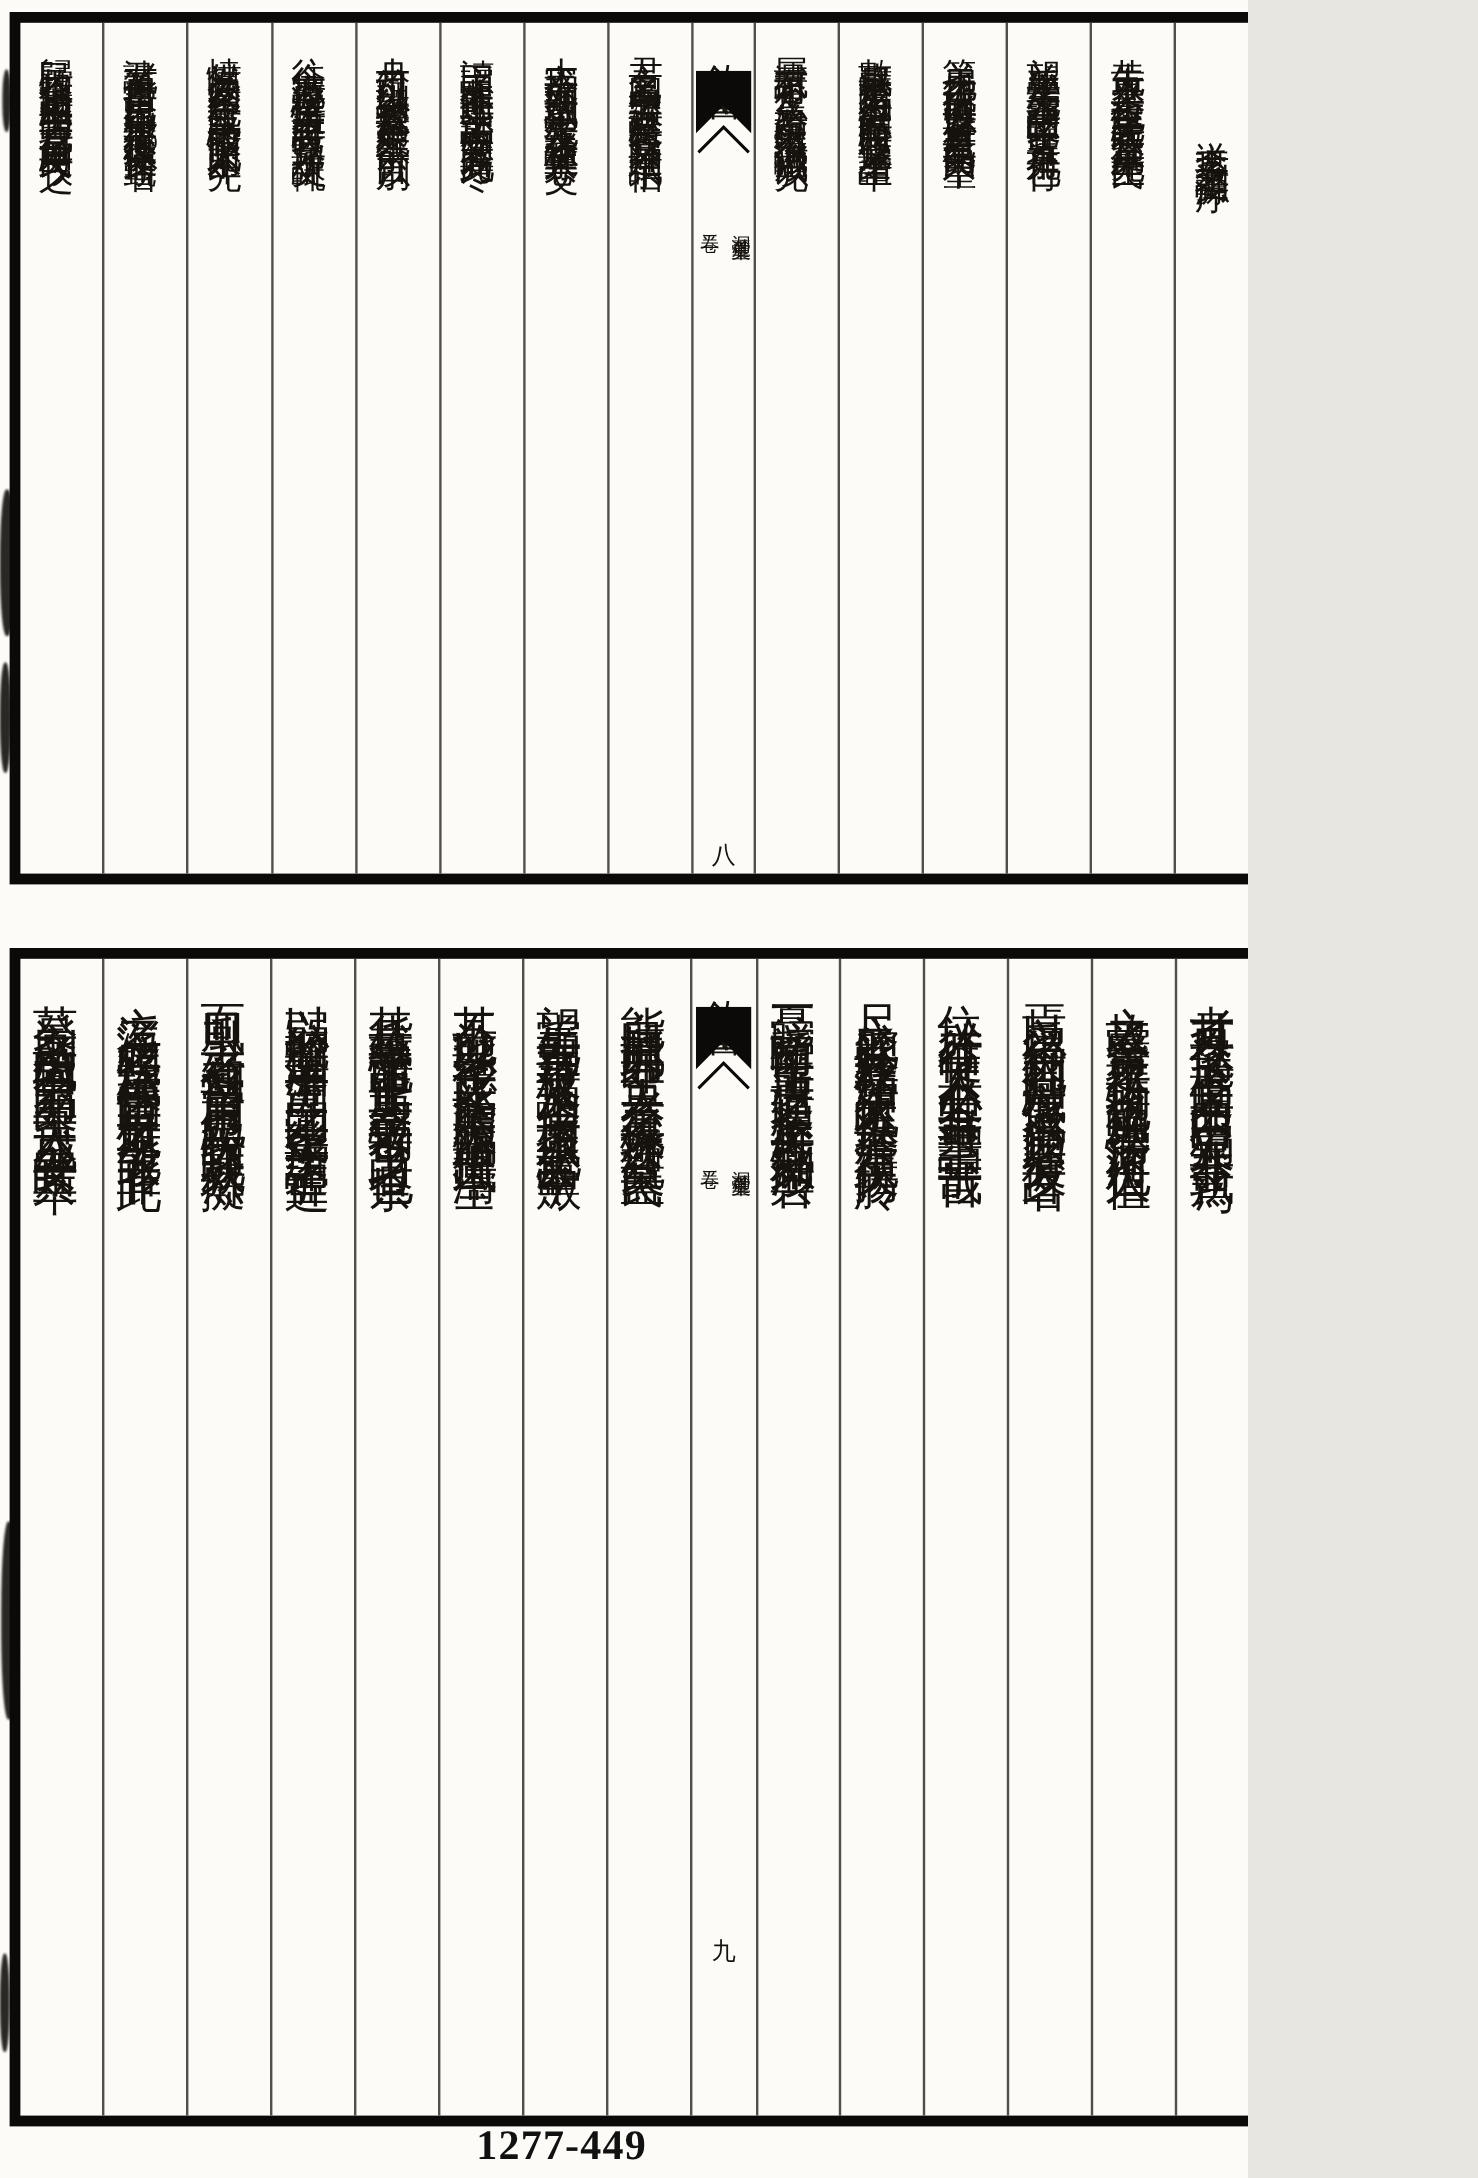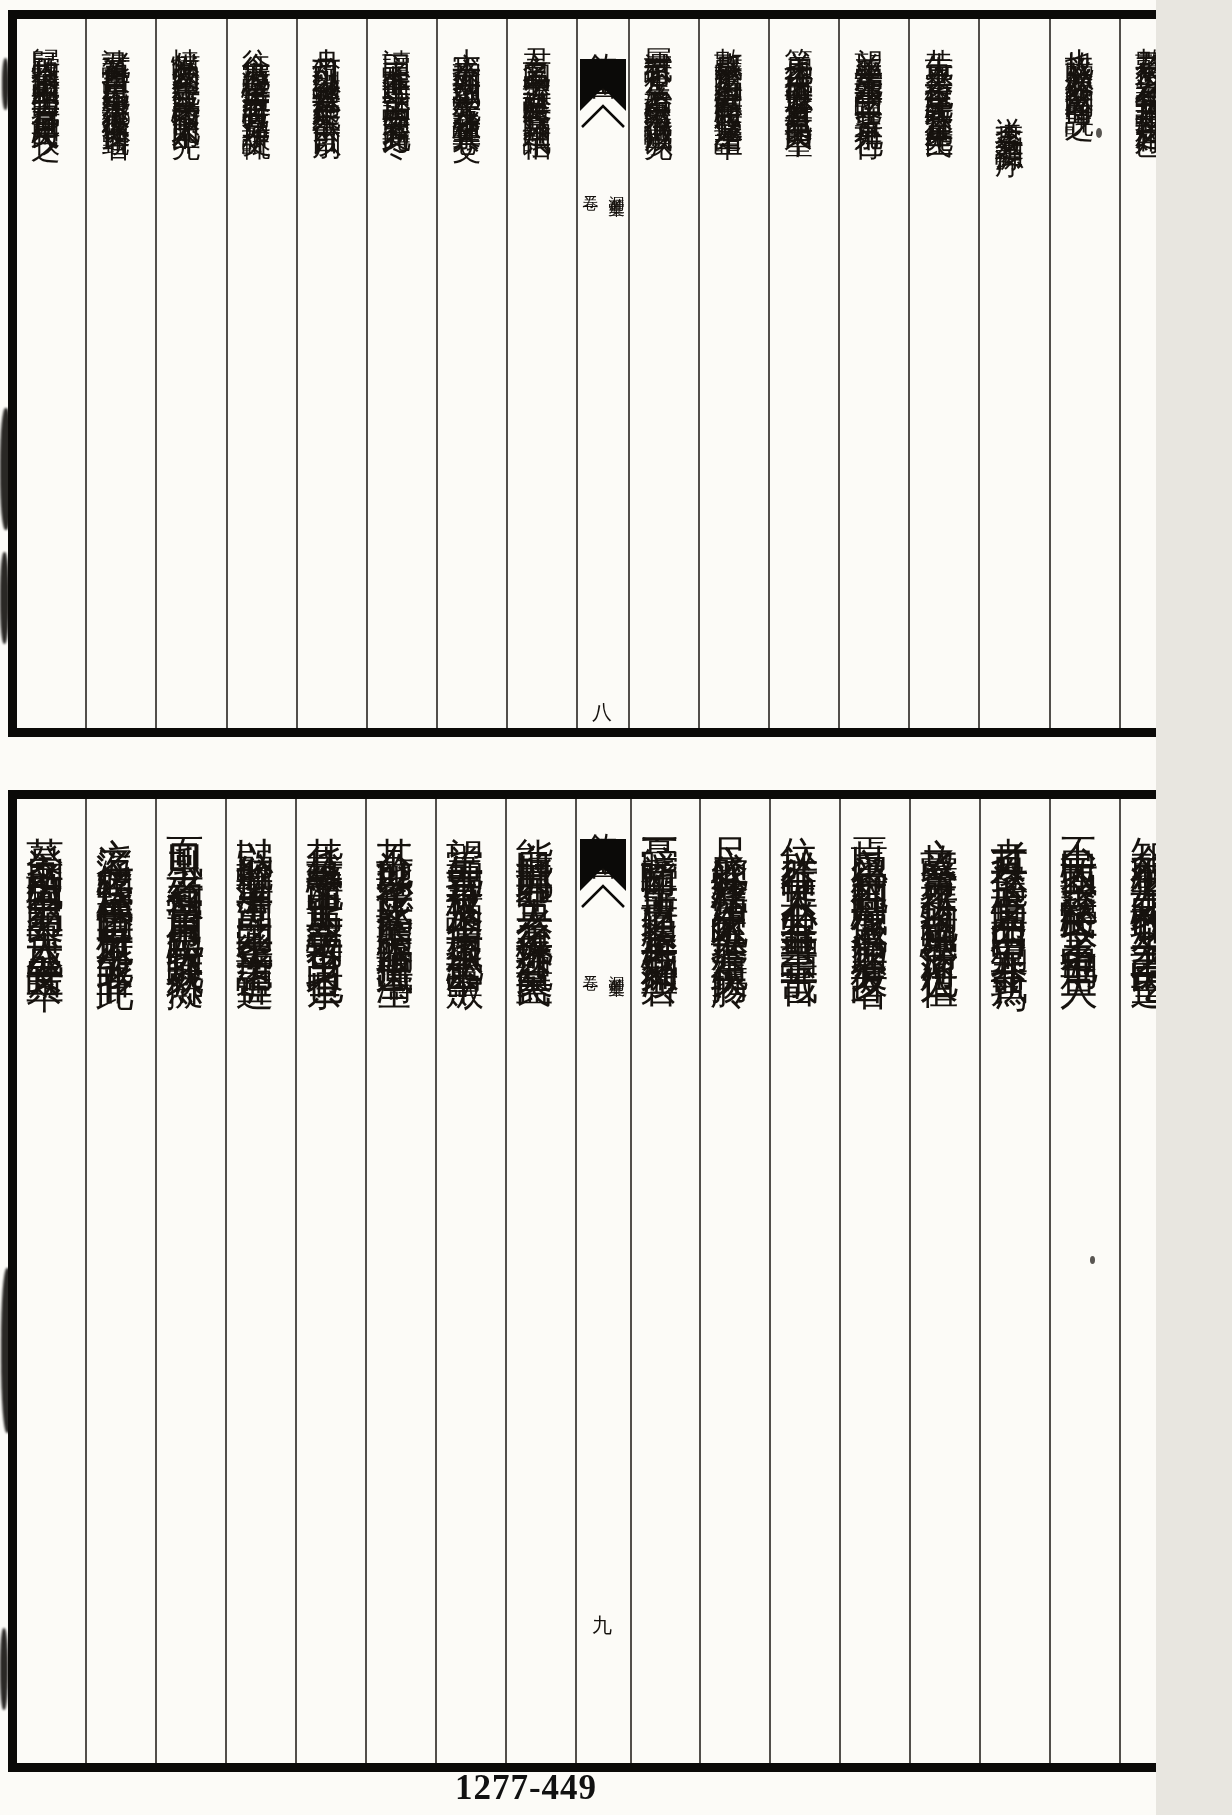--- a/index.html
+++ b/index.html
@@ -1,17 +1,17 @@
 <!DOCTYPE html>
 <html><head>
 <meta charset="utf-8">
 <style>
   html,body{margin:0;padding:0;background:#e8e6e0;}
   .page{
-    position:relative;width:1156px;height:1815px;background:#fcfbf7;
+    position:relative;width:1040px;height:1815px;background:#fcfbf7;
     font-family:"Liberation Serif","DejaVu Serif",serif;overflow:hidden;
   }
   .block{
     position:absolute;left:8px;width:1190px;box-sizing:border-box;
     border:9px solid #0b0a08;background:#fcfbf7;
     display:flex;flex-direction:row-reverse;
   }
   .block-top{top:10px;height:727px;}
   .block-bottom{top:790px;height:982px;}
   .tcol{

